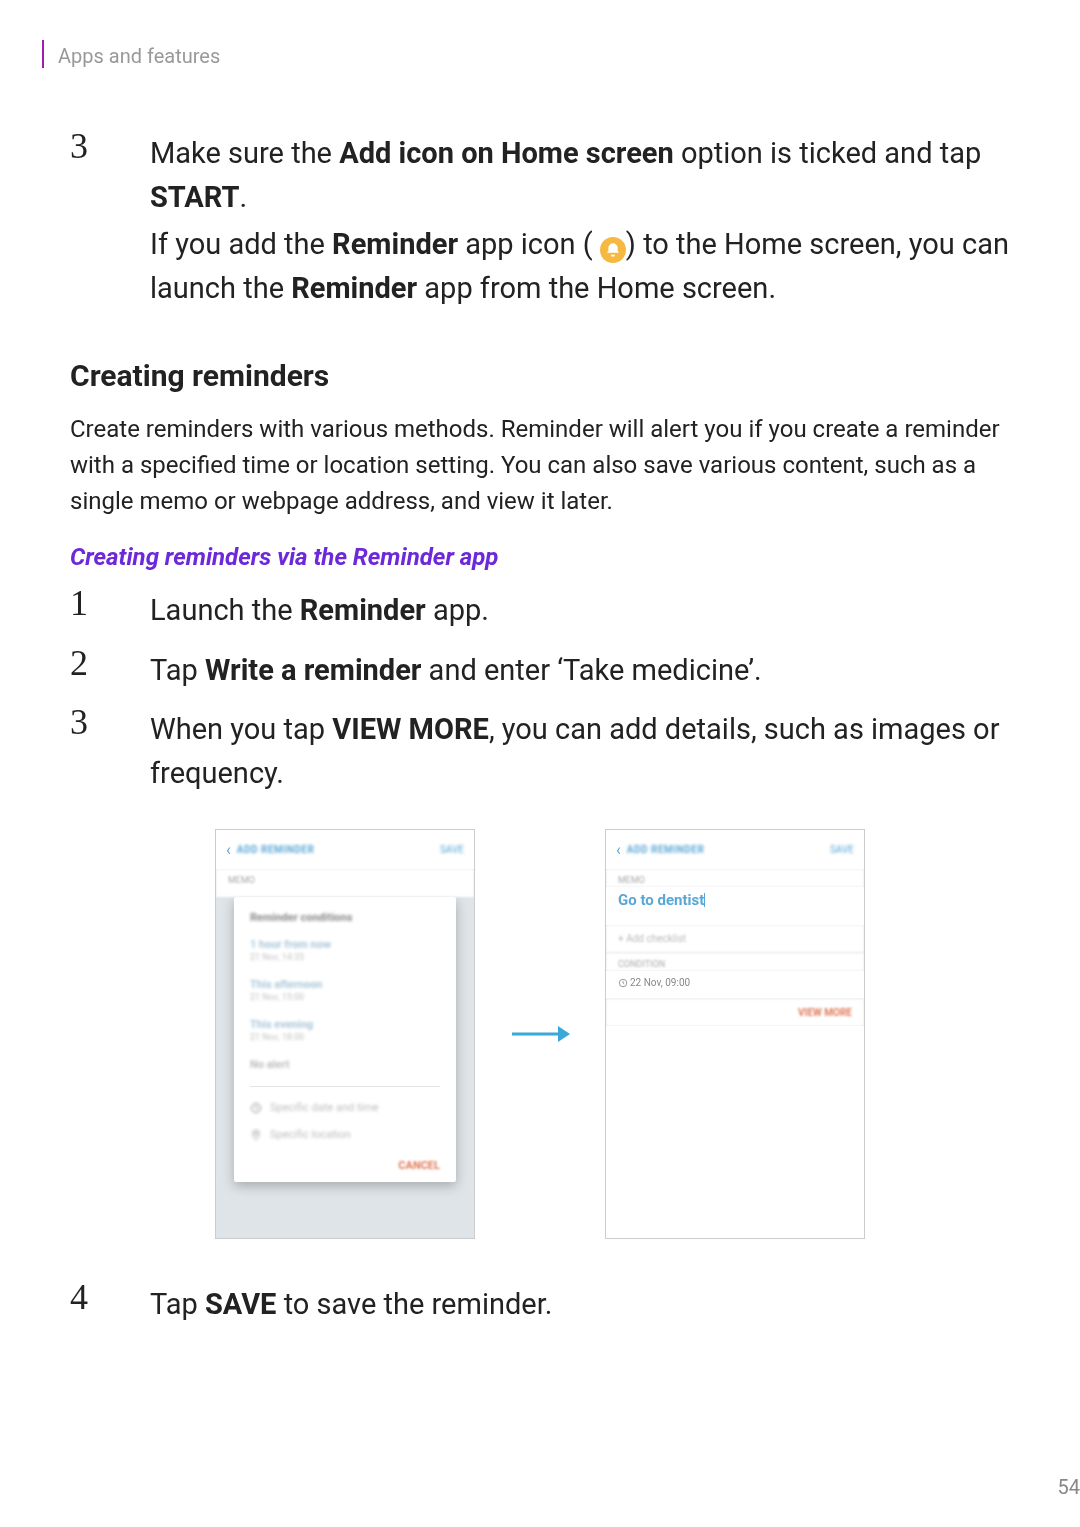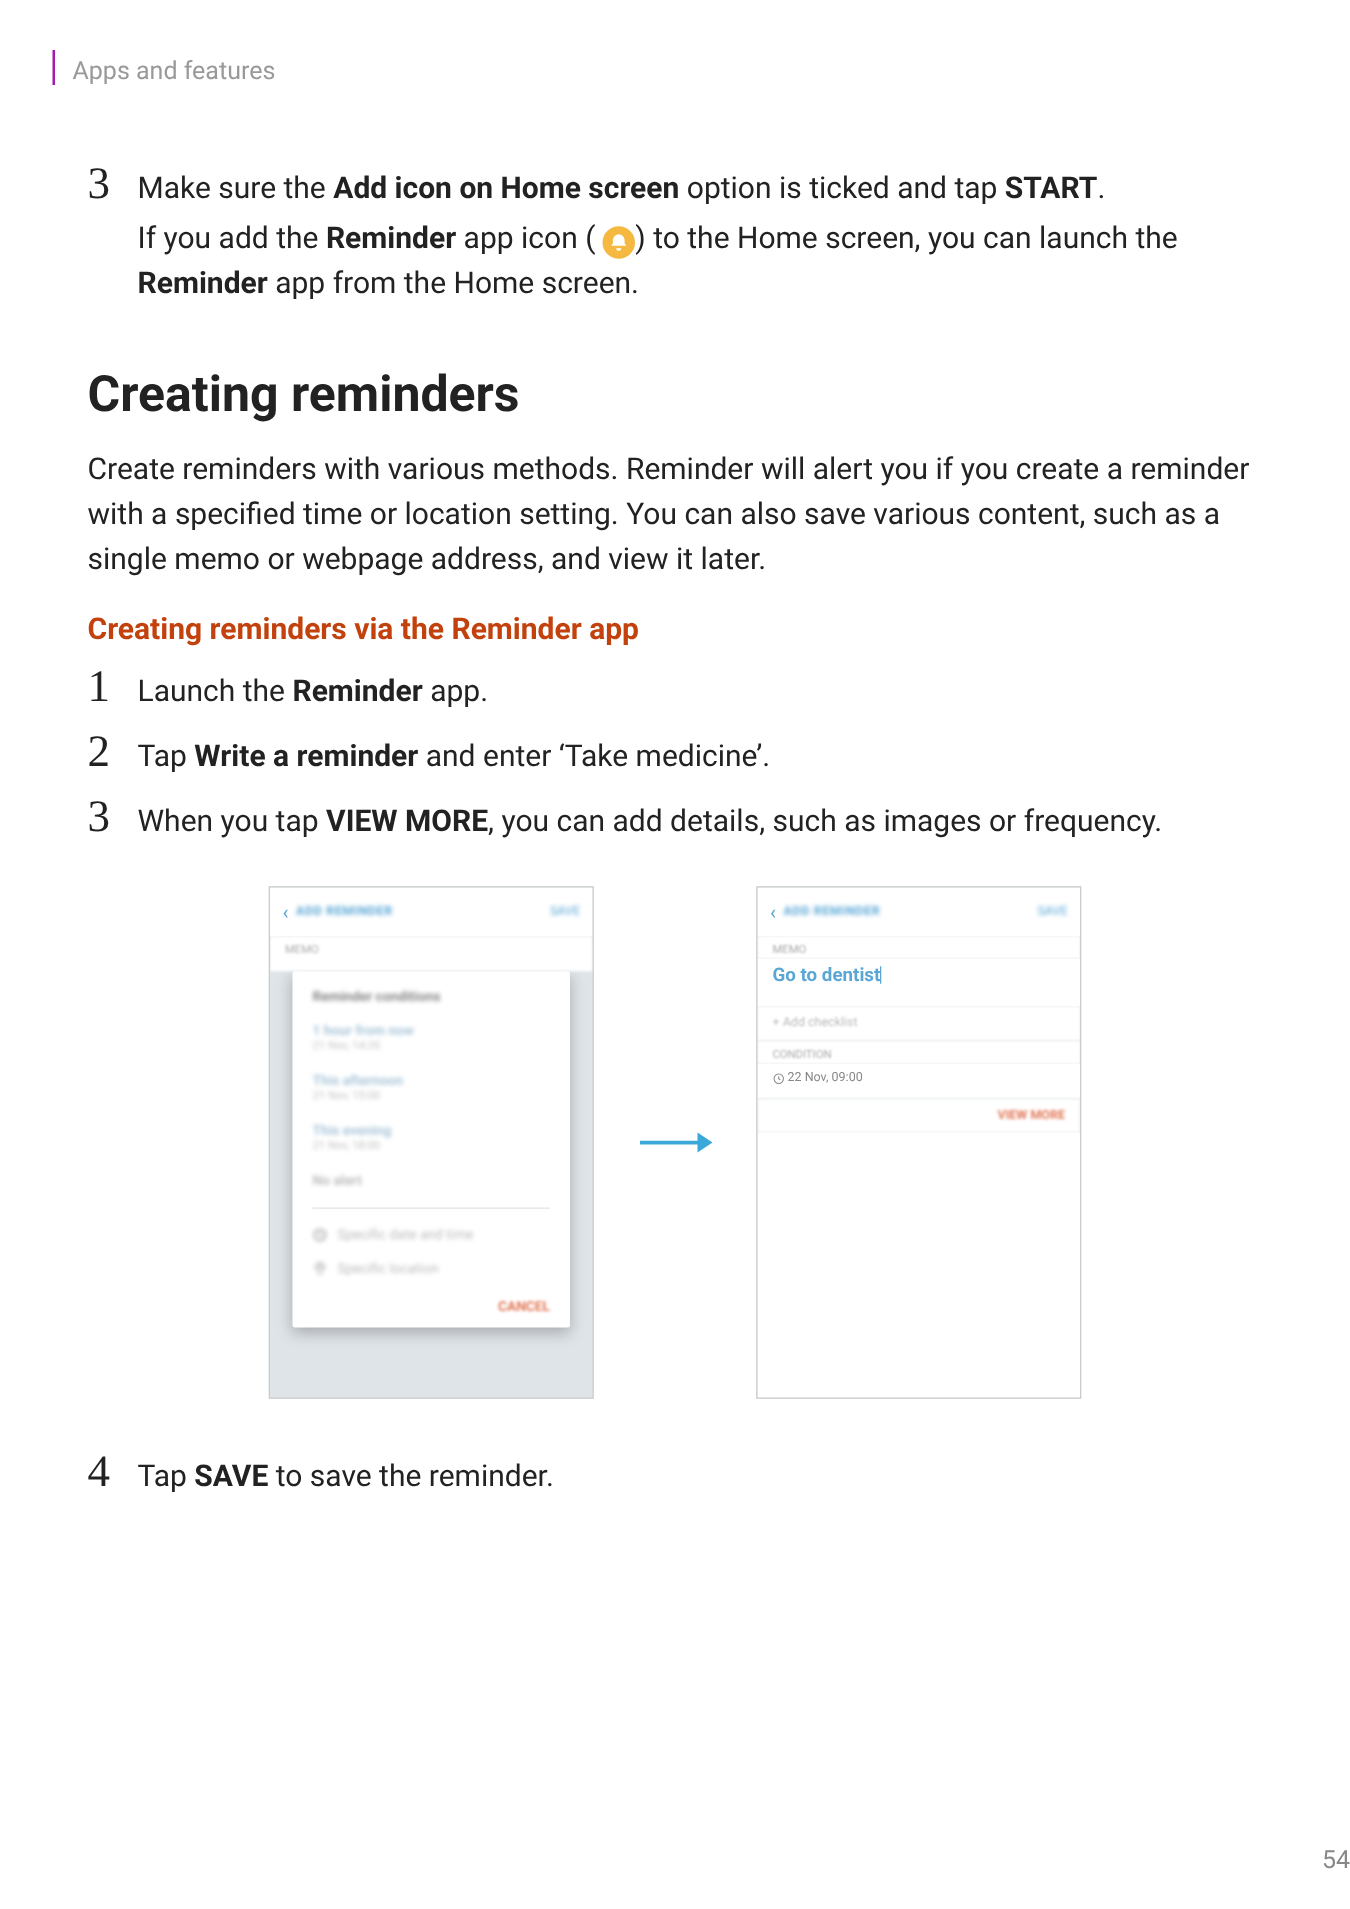--- a/index.html
+++ b/index.html
@@ -30,42 +30,44 @@
     font-family: Georgia, "Times New Roman", serif;
     font-size: 36px;
     font-weight: 400;
     width: 40px;
     flex: 0 0 40px;
     line-height: 1;
     padding-top: 0;
   }
   .num-body {
     flex: 1;
-    font-size: 24px;
+    font-size: 29px;
     line-height: 1.5;
     padding-top: 4px;
+    margin-left: 40px;
   }
   .num-body p { margin-bottom: 4px; }
   .h2 {
-    font-size: 40px;
+    font-size: 30px;
     font-weight: 700;
     margin-top: 44px;
     margin-bottom: 18px;
   }
   .para {
     font-size: 24px;
     line-height: 1.5;
     margin-bottom: 18px;
   }
   .h3 {
     font-size: 24px;
     font-weight: 700;
-    color: #c2410c;
+    color: #6d28d9;
     margin-top: 24px;
     margin-bottom: 14px;
+    font-style: italic;
   }
   .iconcircle {
     display: inline-flex;
     width: 26px; height: 26px;
     background: #f5b942;
     border-radius: 50%;
     vertical-align: -4px;
     align-items: center; justify-content: center;
   }
   .iconcircle svg { width: 16px; height: 16px; }

